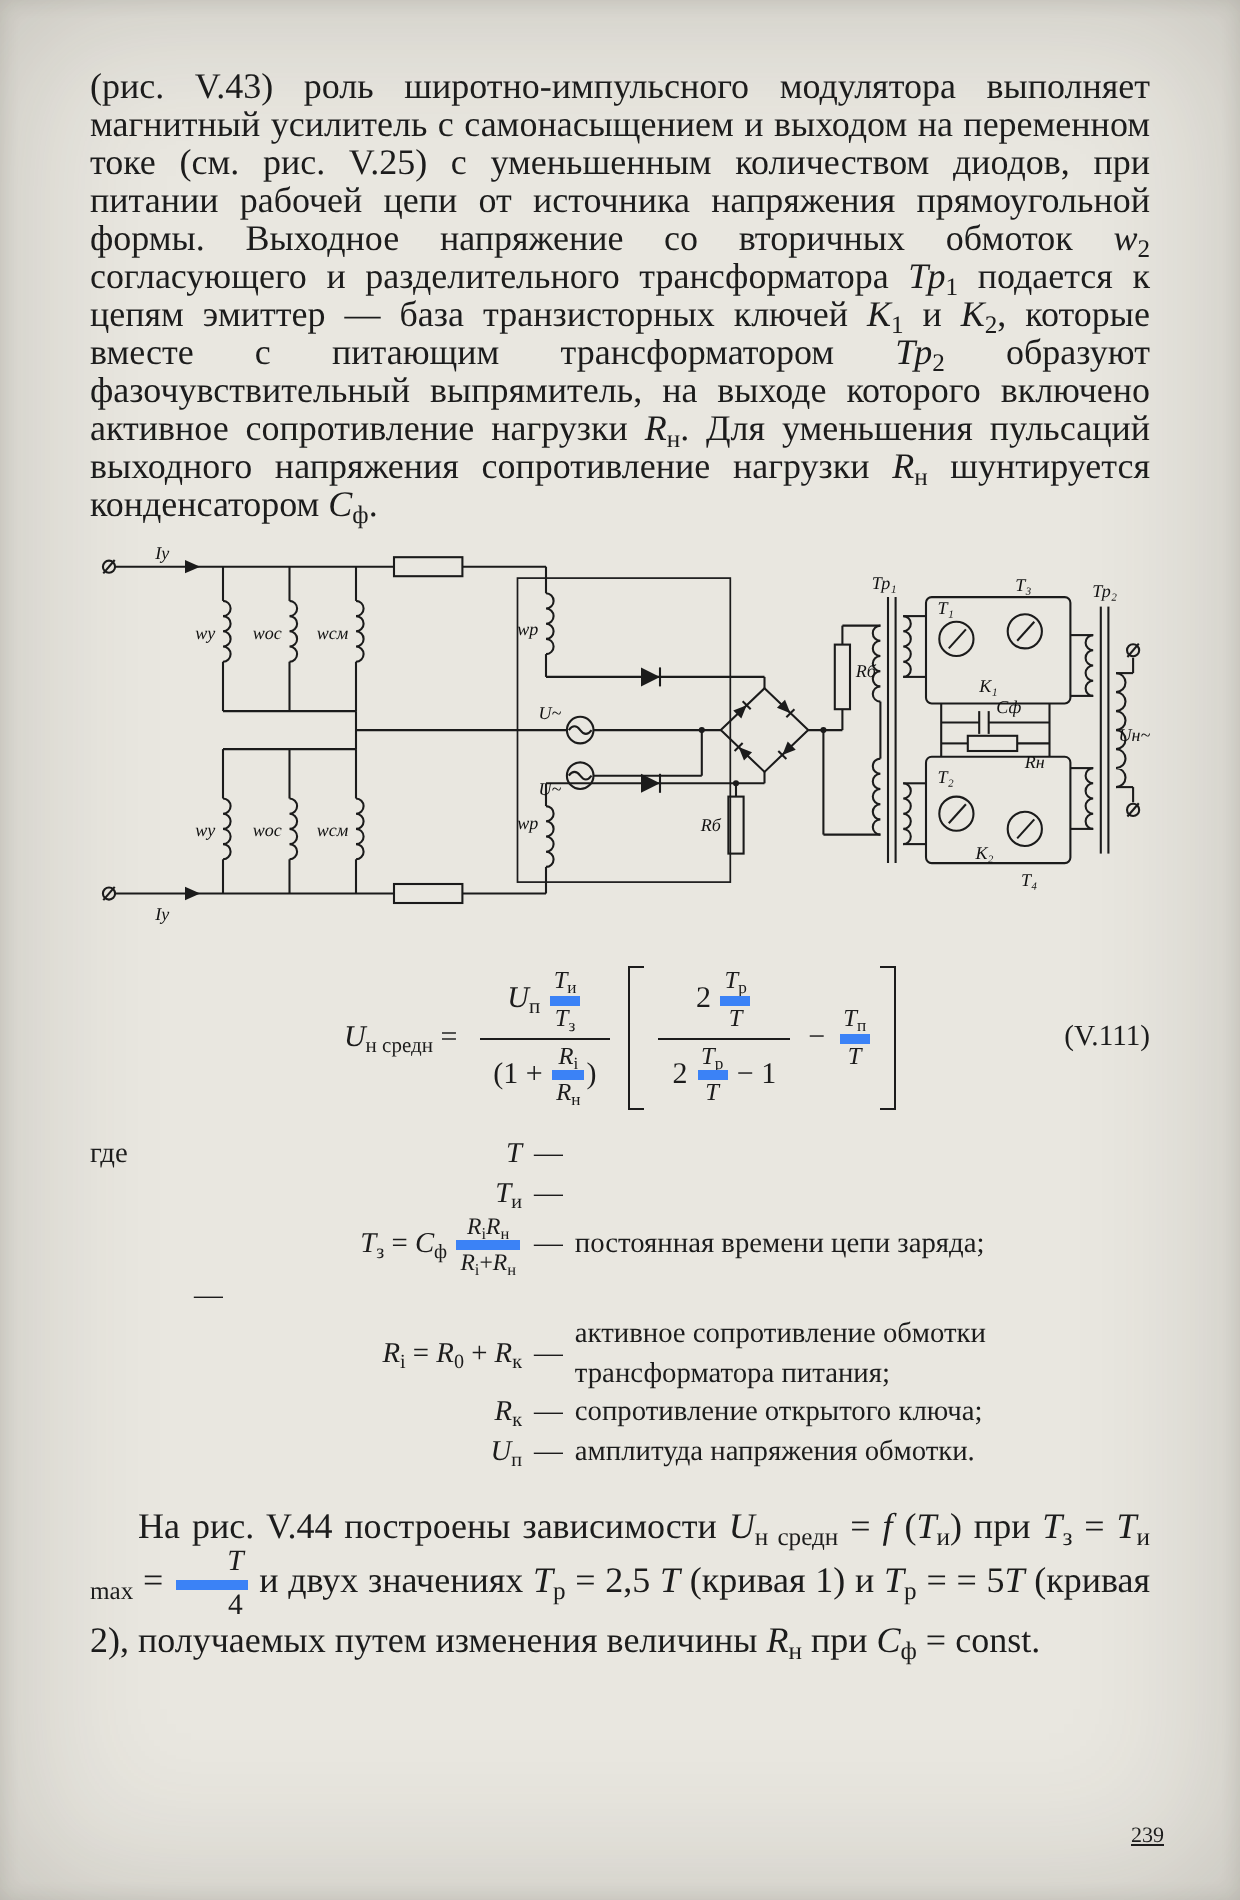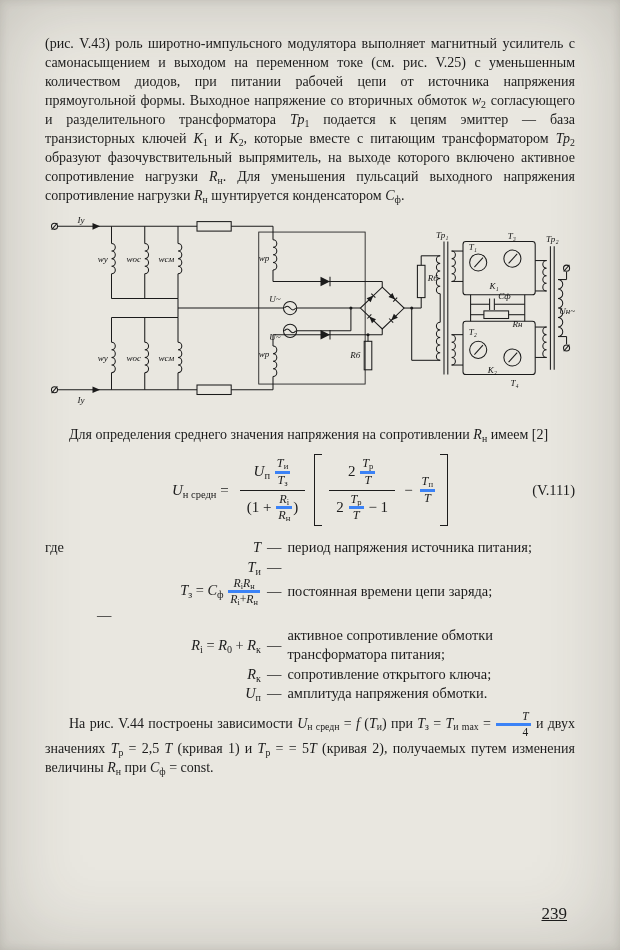--- a/index.html
+++ b/index.html
@@ -9,31 +9,31 @@
     margin:0 auto;
     background:#e9e7e0;
     box-shadow:inset 0 0 80px rgba(60,55,45,.22), inset 0 0 10px rgba(60,55,45,.14);
     overflow:hidden;
     font-family:"Liberation Serif","DejaVu Serif",serif;
     color:#1c1c1c;
   }
   .content{position:absolute;left:45px;right:45px;top:34px;}
   .para{
     margin:0;
-    font-size:14px;line-height:19px;
+    font-size:18px;line-height:19px;
     text-align:justify;
   }
   .para.indent{text-indent:24px;}
   sub{font-size:.7em;vertical-align:-.28em;line-height:0;}
 
   
   .frac{display:inline-flex;flex-direction:column;text-align:center;vertical-align:middle;
         font-size:.82em;line-height:1.12;margin:0 1px;}
   .frac > span{padding:0 2px;}
-  .frac > span + span{border-top:3px solid #3b82f6;}
+  .frac > span + span{border-top:5px solid #3b82f6;}
 
   
   .fig{margin:8px 0 20px;text-align:center;}
   .fig svg{display:block;margin:0 auto;}
   .fig text{font-family:"Liberation Serif","DejaVu Serif",serif;font-style:italic;font-size:9.5px;fill:#121212;}
   .caption{font-size:12.8px;line-height:16px;text-align:center;margin:6px 0 12px;}
 
   
   .equation{position:relative;display:flex;justify-content:center;align-items:center;
             margin:10px 0 12px;font-size:15px;}
@@ -41,29 +41,29 @@
   .bfrac{display:inline-flex;flex-direction:column;align-items:center;vertical-align:middle;margin:0 3px;}
   .bfrac .bnum,.bfrac .bden{padding:2px 7px;white-space:nowrap;}
   .bfrac .bden{border-top:1.2px solid #1c1c1c;}
   .sqbr{display:inline-block;width:7px;height:70px;border:1.6px solid #1c1c1c;}
   .sqbr.left{border-right:none;margin:0 4px 0 6px;}
   .sqbr.right{border-left:none;margin:0 0 0 4px;}
   .eq-minus{margin:0 6px;}
   .eq-number{position:absolute;right:0;top:50%;transform:translateY(-50%);font-size:14.6px;}
 
   
-  .where{display:flex;font-size:14.4px;line-height:19.5px;margin-bottom:6px;justify-content:center;}
+  .where{display:flex;font-size:14.4px;line-height:19.5px;margin-bottom:18px;justify-content:center;}
   .where-word{width:46px;}
   .where-rows{flex:1;}
   .where-row{display:flex;align-items:center;}
   .where-row .term{width:170px;text-align:right;white-space:nowrap;}
   .where-row .dash{padding:0 6px;}
   .where-row .def{flex:1;}
 
-  .page-number{position:absolute;right:53px;bottom:26px;font-size:17px;text-decoration:underline;}
+  .page-number{position:absolute;right:38px;bottom:26px;font-size:11px;text-decoration:underline;}
 </style>
 </head>
 <body>
 
 <div class="page">
   <div class="content">
 
     <p class="para">(рис. V.43) роль широтно-импульсного модулятора выполняет магнитный усилитель с самонасыщением и выходом на переменном токе (см. рис. V.25) с уменьшенным количеством диодов, при питании рабочей цепи от источника напряжения прямоугольной формы. Выходное напряжение со вторичных обмоток <i>w</i><sub>2</sub> согласующего и разделительного трансформатора <i>Тр</i><sub>1</sub> подается к цепям эмиттер — база транзисторных ключей <i>К</i><sub>1</sub> и <i>К</i><sub>2</sub>, которые вместе с питающим трансформатором <i>Тр</i><sub>2</sub> образуют фазочувствительный выпрямитель, на выходе которого включено активное сопротивление нагрузки <i>R</i><sub>н</sub>. Для уменьшения пульсаций выходного напряжения сопротивление нагрузки <i>R</i><sub>н</sub> шунтируется конденсатором <i>С</i><sub>ф</sub>.</p>
 
     <figure class="fig">
@@ -240,21 +240,20 @@
         <text x="468" y="80">К₁</text>
         <text x="446" y="128">Т₂</text>
         <text x="466" y="168">К₂</text>
         <text x="490" y="182">Т₄</text>
         <text x="477" y="91">Сф</text>
         <text x="492" y="120">Rн</text>
         <text x="558" y="106" text-anchor="end">Uн~</text>
       </svg>
     </figure>
 
-    <p class="para indent">Для определения среднего значения напряжения на сопротивлении <i>R</i><sub>н</sub> имеем [2]</p>
 
     <div class="equation">
       <span class="eq-lhs"><i>U</i><sub>н средн</sub> =</span>
       <span class="bfrac">
         <span class="bnum"><i>U</i><sub>п</sub> <span class="frac">
               <span><i>Т</i><sub>и</sub></span>
               <span><i>Т</i><sub>з</sub></span>
             </span></span>
         <span class="bden">(1 + <span class="frac">
               <span><i>R</i><sub>i</sub></span>
@@ -280,21 +279,20 @@
       <span class="sqbr right"></span>
       <span class="eq-number">(V.111)</span>
     </div>
 
     <div class="where">
       <span class="where-word">где</span>
       <div class="where-rows">
         <div class="where-row">
           <span class="term"><i>Т</i></span>
           <span class="dash">—</span>
-          <span class="def">период напряжения источника питания;</span>
         </div>
         <div class="where-row">
           <span class="term"><i>Т</i><sub>и</sub></span>
           <span class="dash">—</span>
         </div>
         <div class="where-row">
           <span class="term"><i>Т</i><sub>з</sub> = <i>С</i><sub>ф</sub> <span class="frac">
                 <span><i>R</i><sub>i</sub><i>R</i><sub>н</sub></span>
                 <span><i>R</i><sub>i</sub>+<i>R</i><sub>н</sub></span>
               </span></span>

